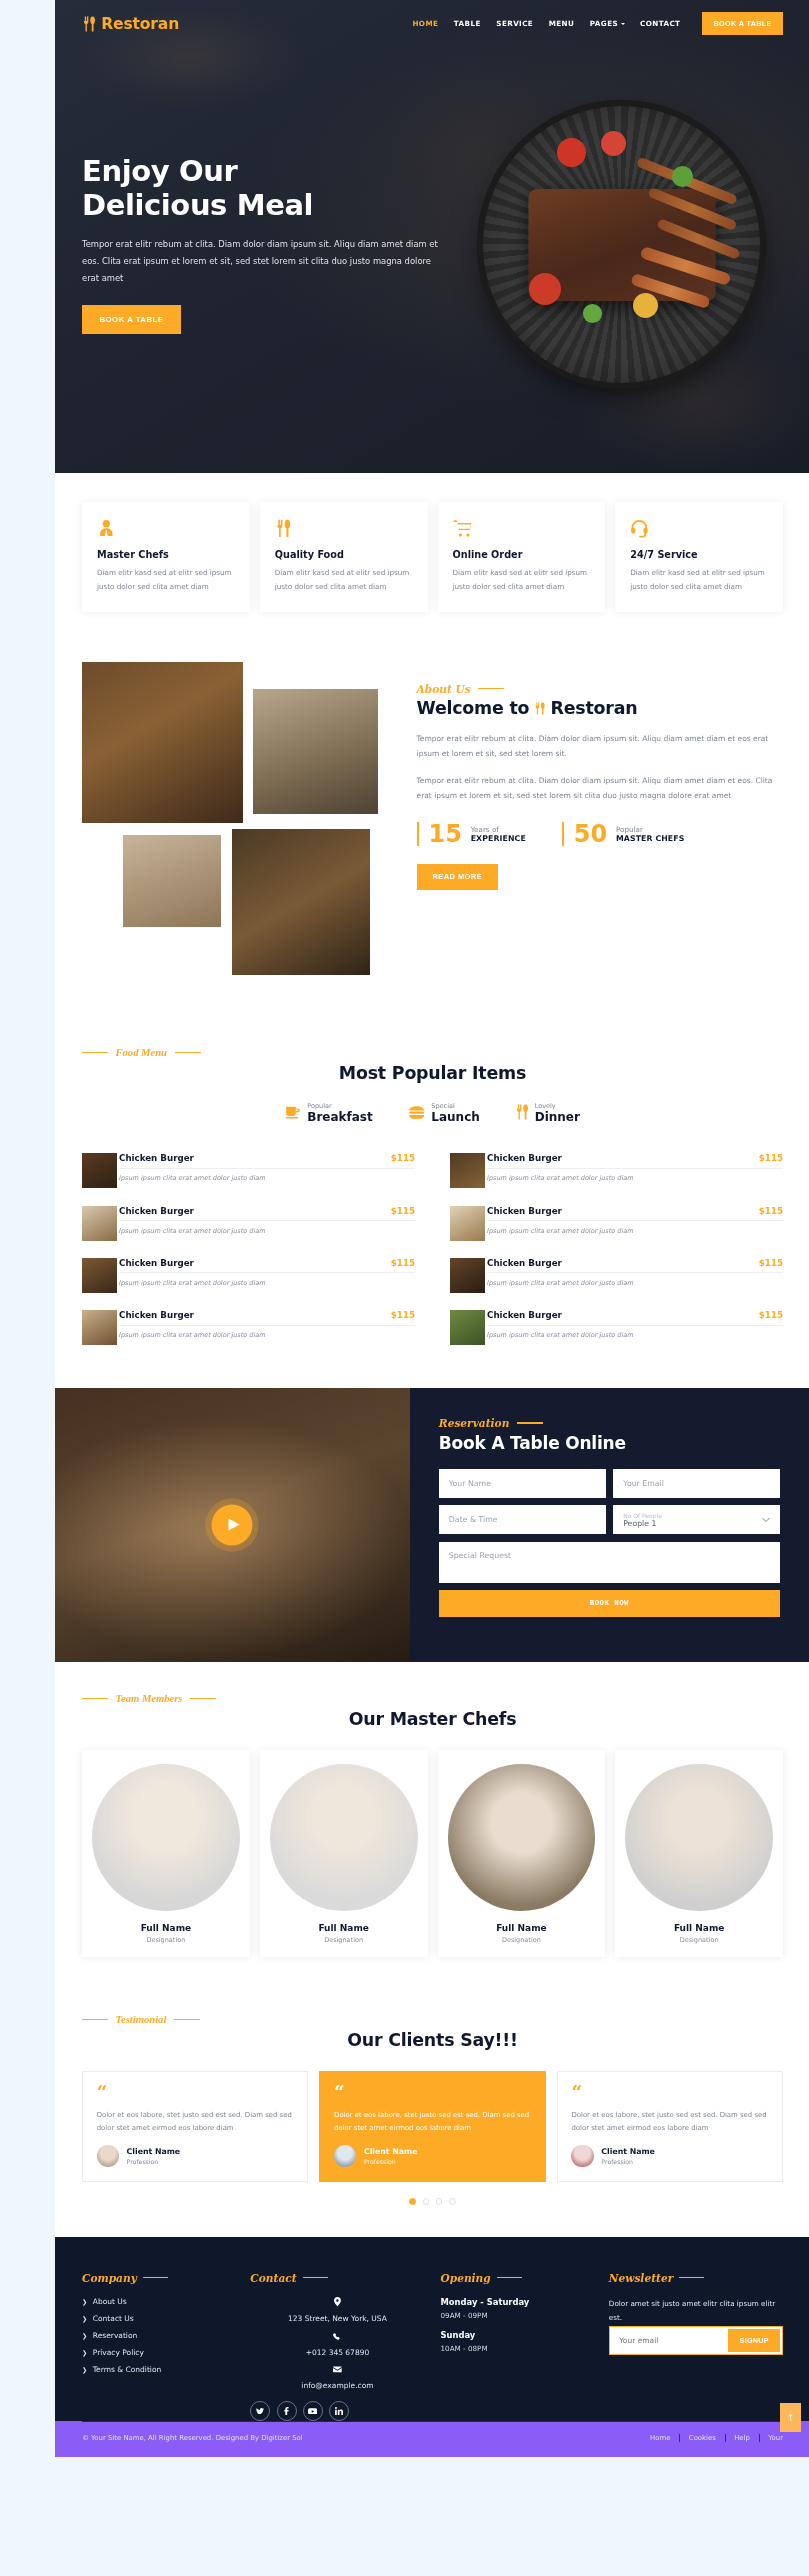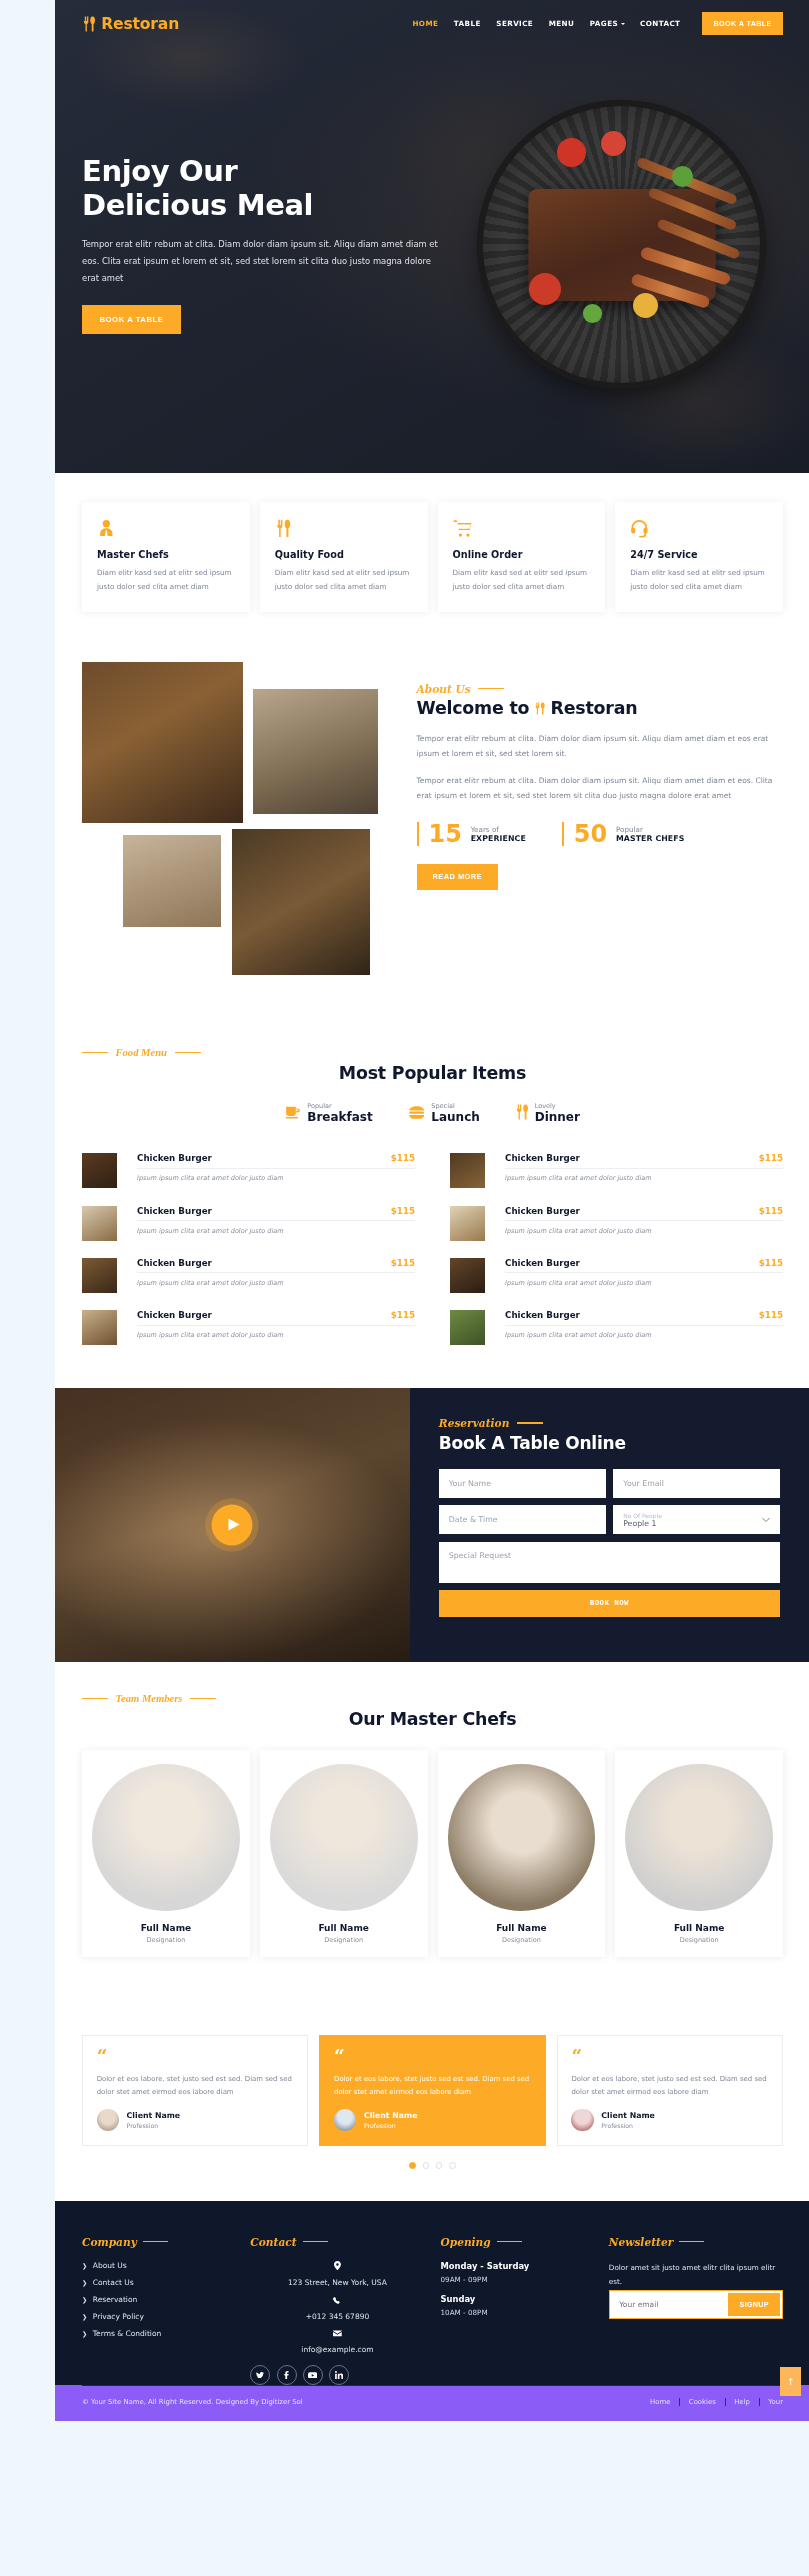--- a/index.html
+++ b/index.html
@@ -139,21 +139,21 @@
   .menu { background:#fff; width:755px; margin-left:55px; padding:15px 27px 34px 27px; }
   .sec-head { text-align:center; }
   .sec-title { font-size:17.4px; font-weight:700; color:#10182e; margin-top:5px; letter-spacing:-0.2px; }
   .tabs { display:flex; justify-content:center; gap:35px; margin-top:16px; }
   .tab { display:flex; align-items:center; gap:6.2px; cursor:pointer; }
   .tab-ic { color:#fdab26; line-height:0; }
   .tab-sm { font-size:6.5px; color:#7e8595; line-height:1.3; }
   .tab-lg { font-size:12px; font-weight:700; color:#10182e; line-height:1.3; }
   .tab.active .tab-lg { color:#10182e; }
   .menu-grid { display:grid; grid-template-columns:1fr 1fr; gap:0 35px; margin-top:18.7px; }
-  .menu-item { display:flex; gap:20px; padding:8.7px 0; align-items:flex-start;justify-content:flex-end; }
+  .menu-item { display:flex; gap:2px; padding:8.7px 0; align-items:flex-start;justify-content:flex-end; }
   .menu-thumb { width:35px;height:35px;flex:0 0 35px;background-size:cover;background-position:center; }
   .mt1{background:linear-gradient(150deg,#5a3b22,#2f2014);}
   .mt2{background:linear-gradient(150deg,#d7c9ae,#8a6b44);}
   .mt3{background:linear-gradient(150deg,#7b5a35,#3a2817);}
   .mt4{background:linear-gradient(150deg,#c9b08a,#6f5130);}
   .mt5{background:linear-gradient(150deg,#4e3a22,#876338);}
   .mt6{background:linear-gradient(150deg,#e0d2b6,#99794c);}
   .mt7{background:linear-gradient(150deg,#63452a,#2b1d12);}
   .mt8{background:linear-gradient(150deg,#6f8a43,#3d5226);}
   .menu-body { flex:1; }
@@ -611,20 +611,28 @@
       </div>
       <div class="team-card">
         <div class="team-photo tp4"></div>
         <div class="team-name">Full Name</div>
         <div class="team-role">Designation</div>
       </div>
     </div>
   </section>
 
   <section class="testi">
+    <div class="sec-head">
+      <div class="eyebrow center">
+        <span class="rule"></span>
+        <span>Testimonial</span>
+        <span class="rule"></span>
+      </div>
+      <h2 class="sec-title">Our Clients Say!!!</h2>
+    </div>
 
     <div class="testi-grid">
       <div class="testi-card">
         <div class="quote">“</div>
         <div class="testi-text">Dolor et eos labore, stet justo sed est sed. Diam sed sed dolor stet amet eirmod eos labore diam</div>
         <div class="testi-person">
           <div class="avatar"></div>
           <div>
             <div class="testi-name">Client Name</div>
             <div class="testi-prof">Profession</div>

